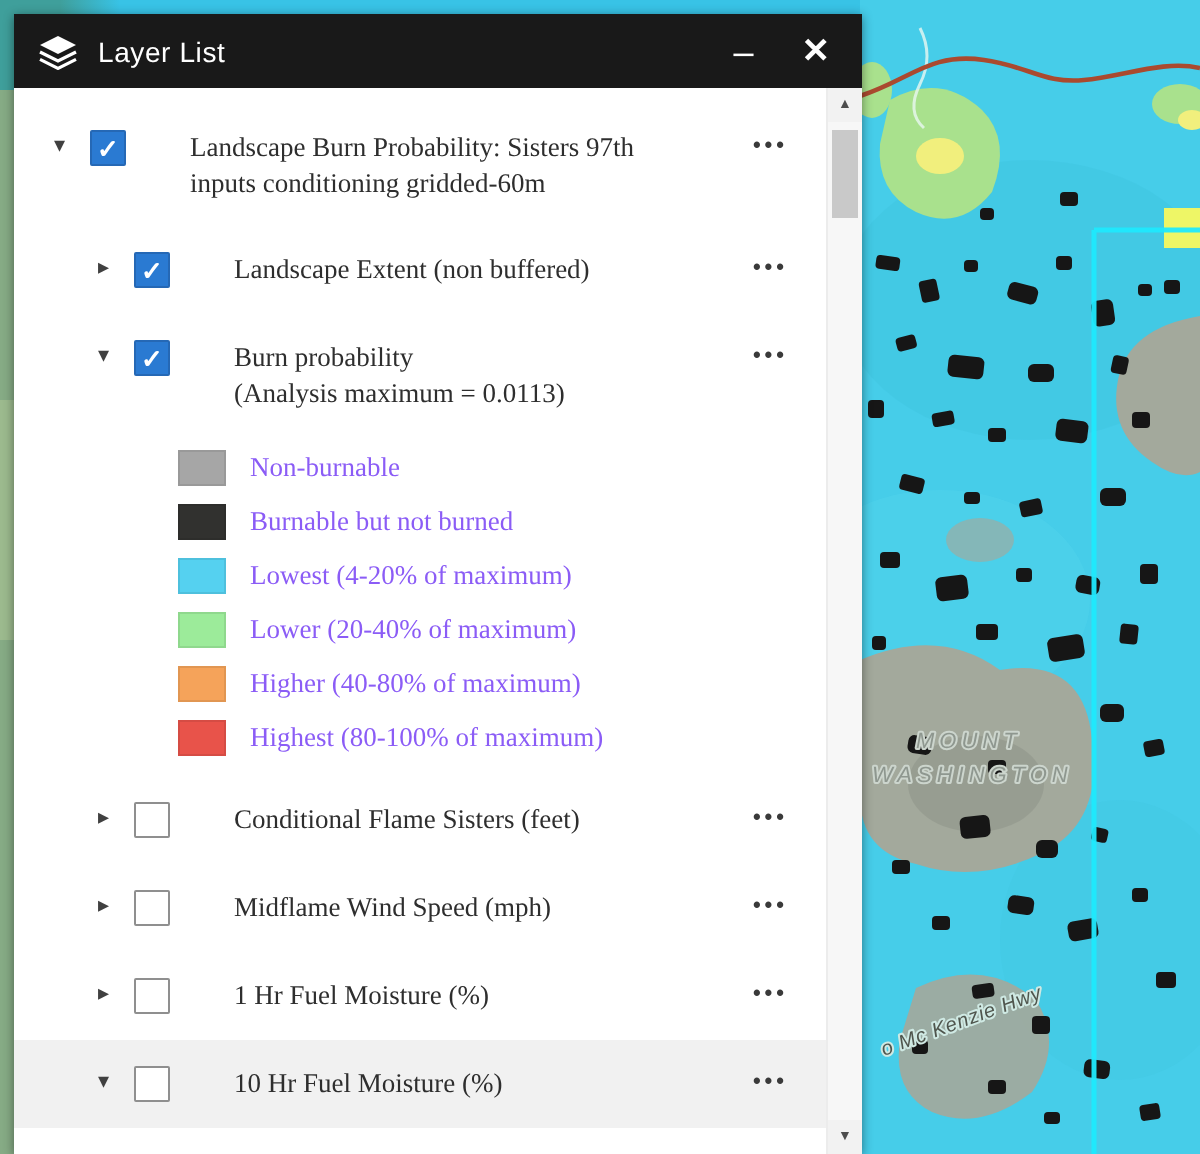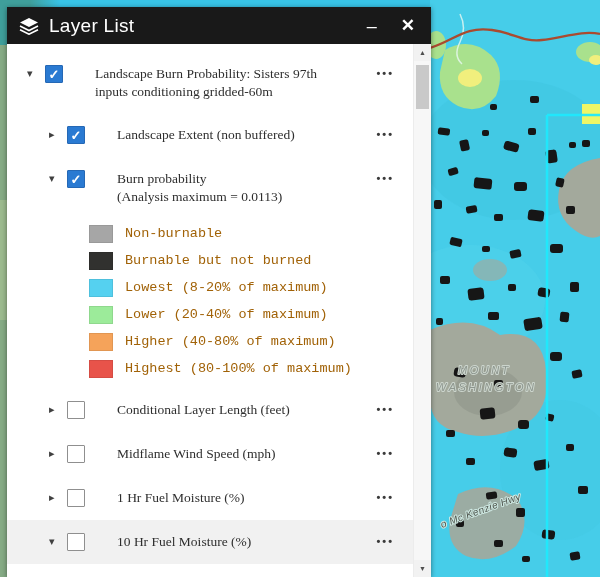--- a/index.html
+++ b/index.html
@@ -30,21 +30,21 @@
   }
   
   .panel{
     position:absolute;left:7px;top:7px;width:424px;height:570px;
     background:#fff;box-shadow:0 1px 5px rgba(0,0,0,.45);
   }
   .panel-header{
     height:37px;background:#191919;color:#fff;display:flex;align-items:center;
     padding:0 14px 0 12px;gap:10px;box-sizing:border-box;
   }
-  .panel-title{font-size:19px;letter-spacing:.3px;}
+  .panel-title{font-size:14px;letter-spacing:.3px;}
   .header-controls{margin-left:auto;display:flex;align-items:center;gap:20px;}
   .btn-min{font-size:18px;line-height:1;cursor:pointer;padding:0 2px;}
   .btn-close{font-size:17px;font-weight:bold;line-height:1;cursor:pointer;padding:0 2px;}
   .panel-body{
     position:absolute;top:37px;left:0;right:0;bottom:0;background:#fff;overflow:hidden;
   }
   .rows{margin-right:17px;padding-top:8px;}
   .layer-row{
     display:flex;align-items:flex-start;padding-top:13px;padding-bottom:13px;cursor:pointer;
   }
@@ -63,21 +63,21 @@
   }
   .label.wrap{max-width:245px;}
   .dots{
     margin-left:auto;margin-right:20px;flex:none;color:#3a3a3a;
     font-size:11px;letter-spacing:2px;font-weight:bold;line-height:17px;cursor:pointer;
   }
   
   .legend{margin:2px 0 6px 0;}
   .legend-row{display:flex;align-items:center;height:27px;padding-left:82px;}
   .swatch{width:22px;height:16px;flex:none;margin-right:12px;border:1px solid rgba(0,0,0,.08);}
-  .legend-label{font-family:Liberation Mono, monospace;font-size:13.5px;color:#a16207;}
+  .legend-label{font-family:Liberation Serif, serif;font-size:13.5px;color:#8b5cf6;}
   
   .scrollbar{
     position:absolute;top:0;right:0;bottom:0;width:17px;background:#f7f7f7;border-left:1px solid #ececec;
   }
   .sb-btn{
     position:absolute;left:0;width:17px;height:17px;display:flex;align-items:center;justify-content:center;
     font-size:7px;color:#4d4d4d;background:#f2f2f2;cursor:pointer;
   }
   .sb-btn.up{top:0;}
   .sb-btn.down{bottom:0;}
@@ -234,40 +234,40 @@
         <div class="legend-row">
           <span class="swatch" style="background: rgb(166, 166, 166);"></span>
           <span class="legend-label">Non-burnable</span>
         </div>
         <div class="legend-row">
           <span class="swatch" style="background: rgb(49, 49, 47);"></span>
           <span class="legend-label">Burnable but not burned</span>
         </div>
         <div class="legend-row">
           <span class="swatch" style="background: rgb(85, 209, 240);"></span>
-          <span class="legend-label">Lowest (8-20% of maximum)</span>
+          <span class="legend-label">Lowest (4-20% of maximum)</span>
         </div>
         <div class="legend-row">
           <span class="swatch" style="background: rgb(156, 235, 154);"></span>
           <span class="legend-label">Lower (20-40% of maximum)</span>
         </div>
         <div class="legend-row">
           <span class="swatch" style="background: rgb(245, 163, 90);"></span>
           <span class="legend-label">Higher (40-80% of maximum)</span>
         </div>
         <div class="legend-row">
           <span class="swatch" style="background: rgb(232, 83, 74);"></span>
           <span class="legend-label">Highest (80-100% of maximum)</span>
         </div>
       </div>
 
       <div class="layer-row lvl1">
         <span class="caret">▸</span>
         <span class="cb"></span>
-        <span class="label">Conditional Layer Length (feet)</span>
+        <span class="label">Conditional Flame Sisters (feet)</span>
         <span class="dots">•••</span>
       </div>
 
       <div class="layer-row lvl1">
         <span class="caret">▸</span>
         <span class="cb"></span>
         <span class="label">Midflame Wind Speed (mph)</span>
         <span class="dots">•••</span>
       </div>
 

